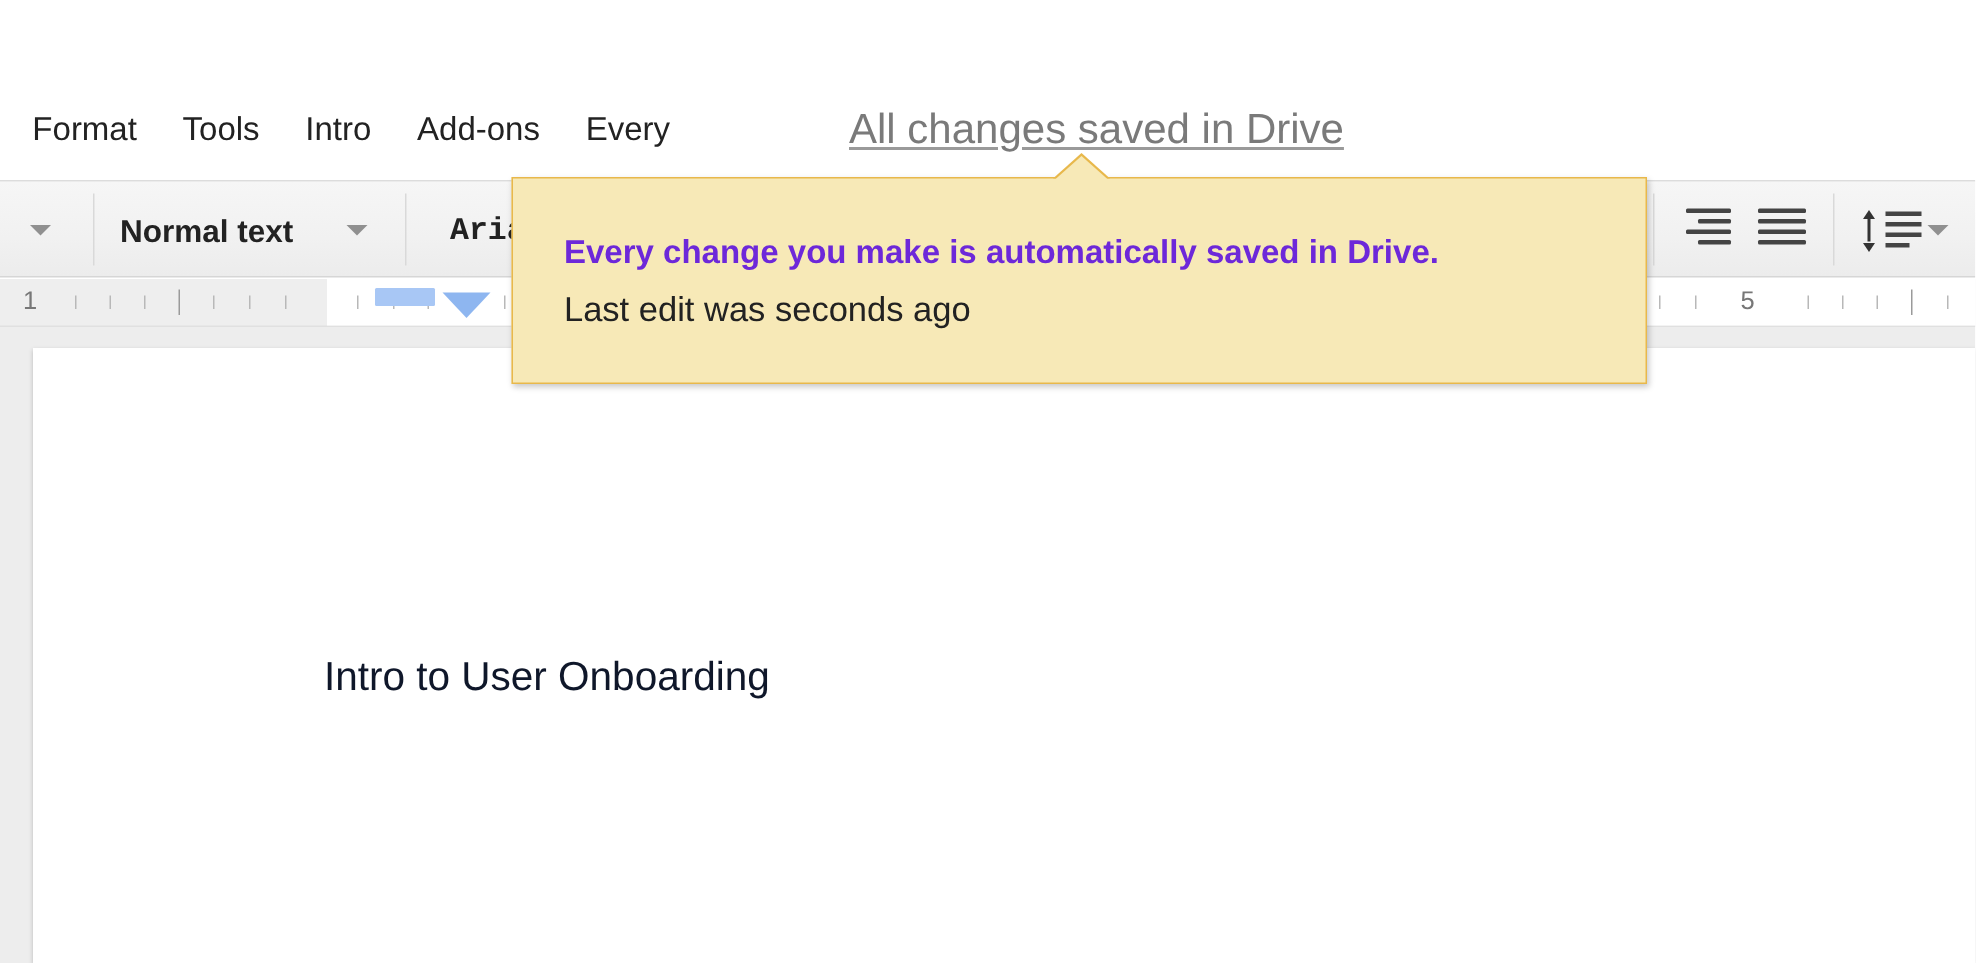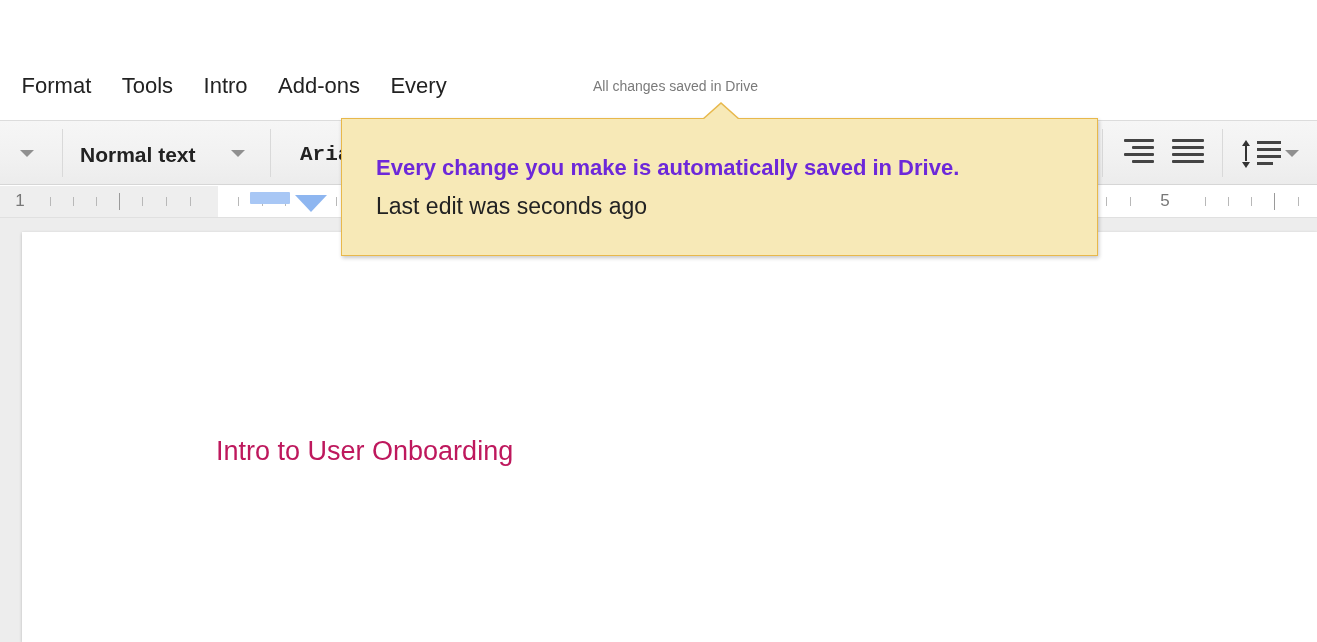--- a/index.html
+++ b/index.html
@@ -67,28 +67,28 @@
     cursor: default;
   }
   .menu-item.partial {
     color: #4b6cb7;
     padding-right: 4px;
     padding-left: 0;
   }
   .save-status {
     position: absolute;
     left: 566px; top: 0;
-    font-size: 14px;
+    font-size: 28px;
     line-height: 48px;
     color: #7a7a7a;
+    text-decoration: underline;
     text-decoration-color: #9a9a9a;
     text-underline-offset: 3px;
     cursor: pointer;
     white-space: nowrap;
-    margin-left: 27px;
   }
 
   
   .toolbar {
     position: absolute;
     left: 0; top: 120px;
     width: 1317px;
     height: 65px;
     background: linear-gradient(to bottom, #f6f6f6 0%, #f1f1f1 60%, #ececec 100%);
     border-top: 1px solid #dcdcdc;
@@ -207,21 +207,21 @@
     left: 22px; top: 14px;
     width: 1295px;
     height: 410px;
     background: #ffffff;
     box-shadow: 0 1px 3px rgba(0,0,0,0.22);
   }
   .page-text {
     position: absolute;
     left: 194px; top: 204px;
     font-size: 27px;
-    color: #be185d;
+    color: #0f172a;
     white-space: nowrap;
   }
 
   
   .tooltip {
     position: absolute;
     left: 341px; top: 118px;
     width: 757px;
     height: 138px;
     background: #f7e9b7;

